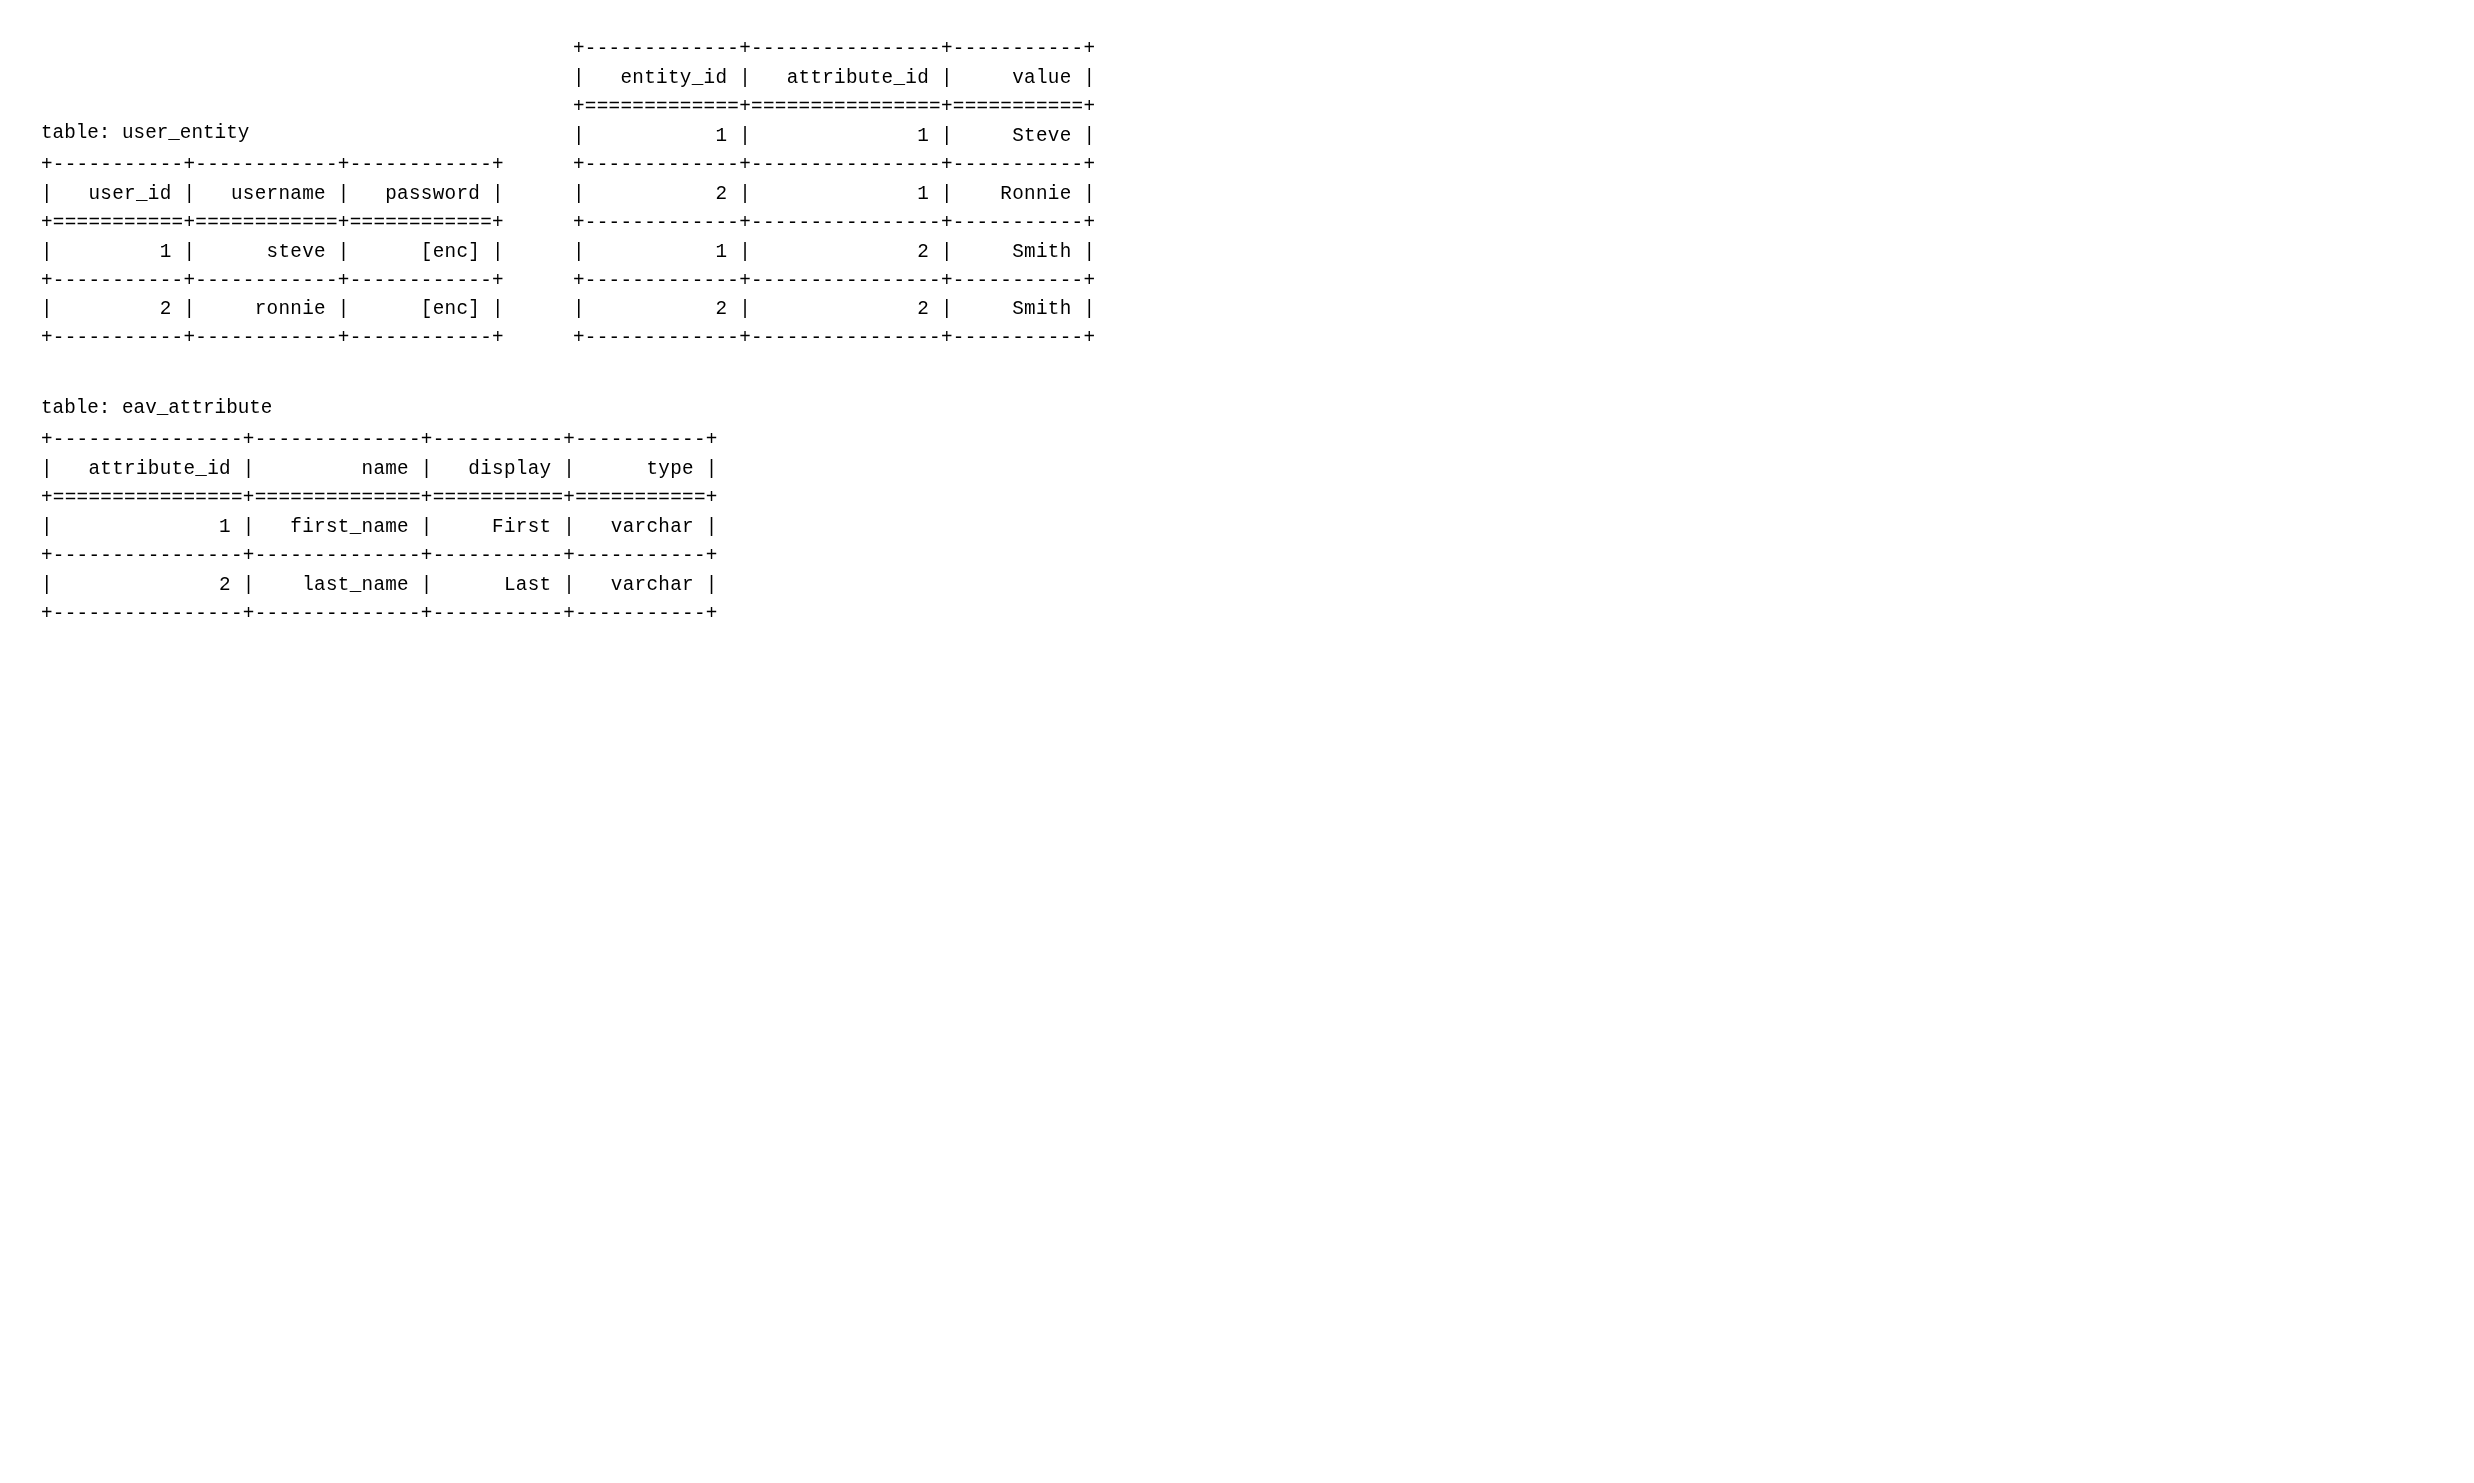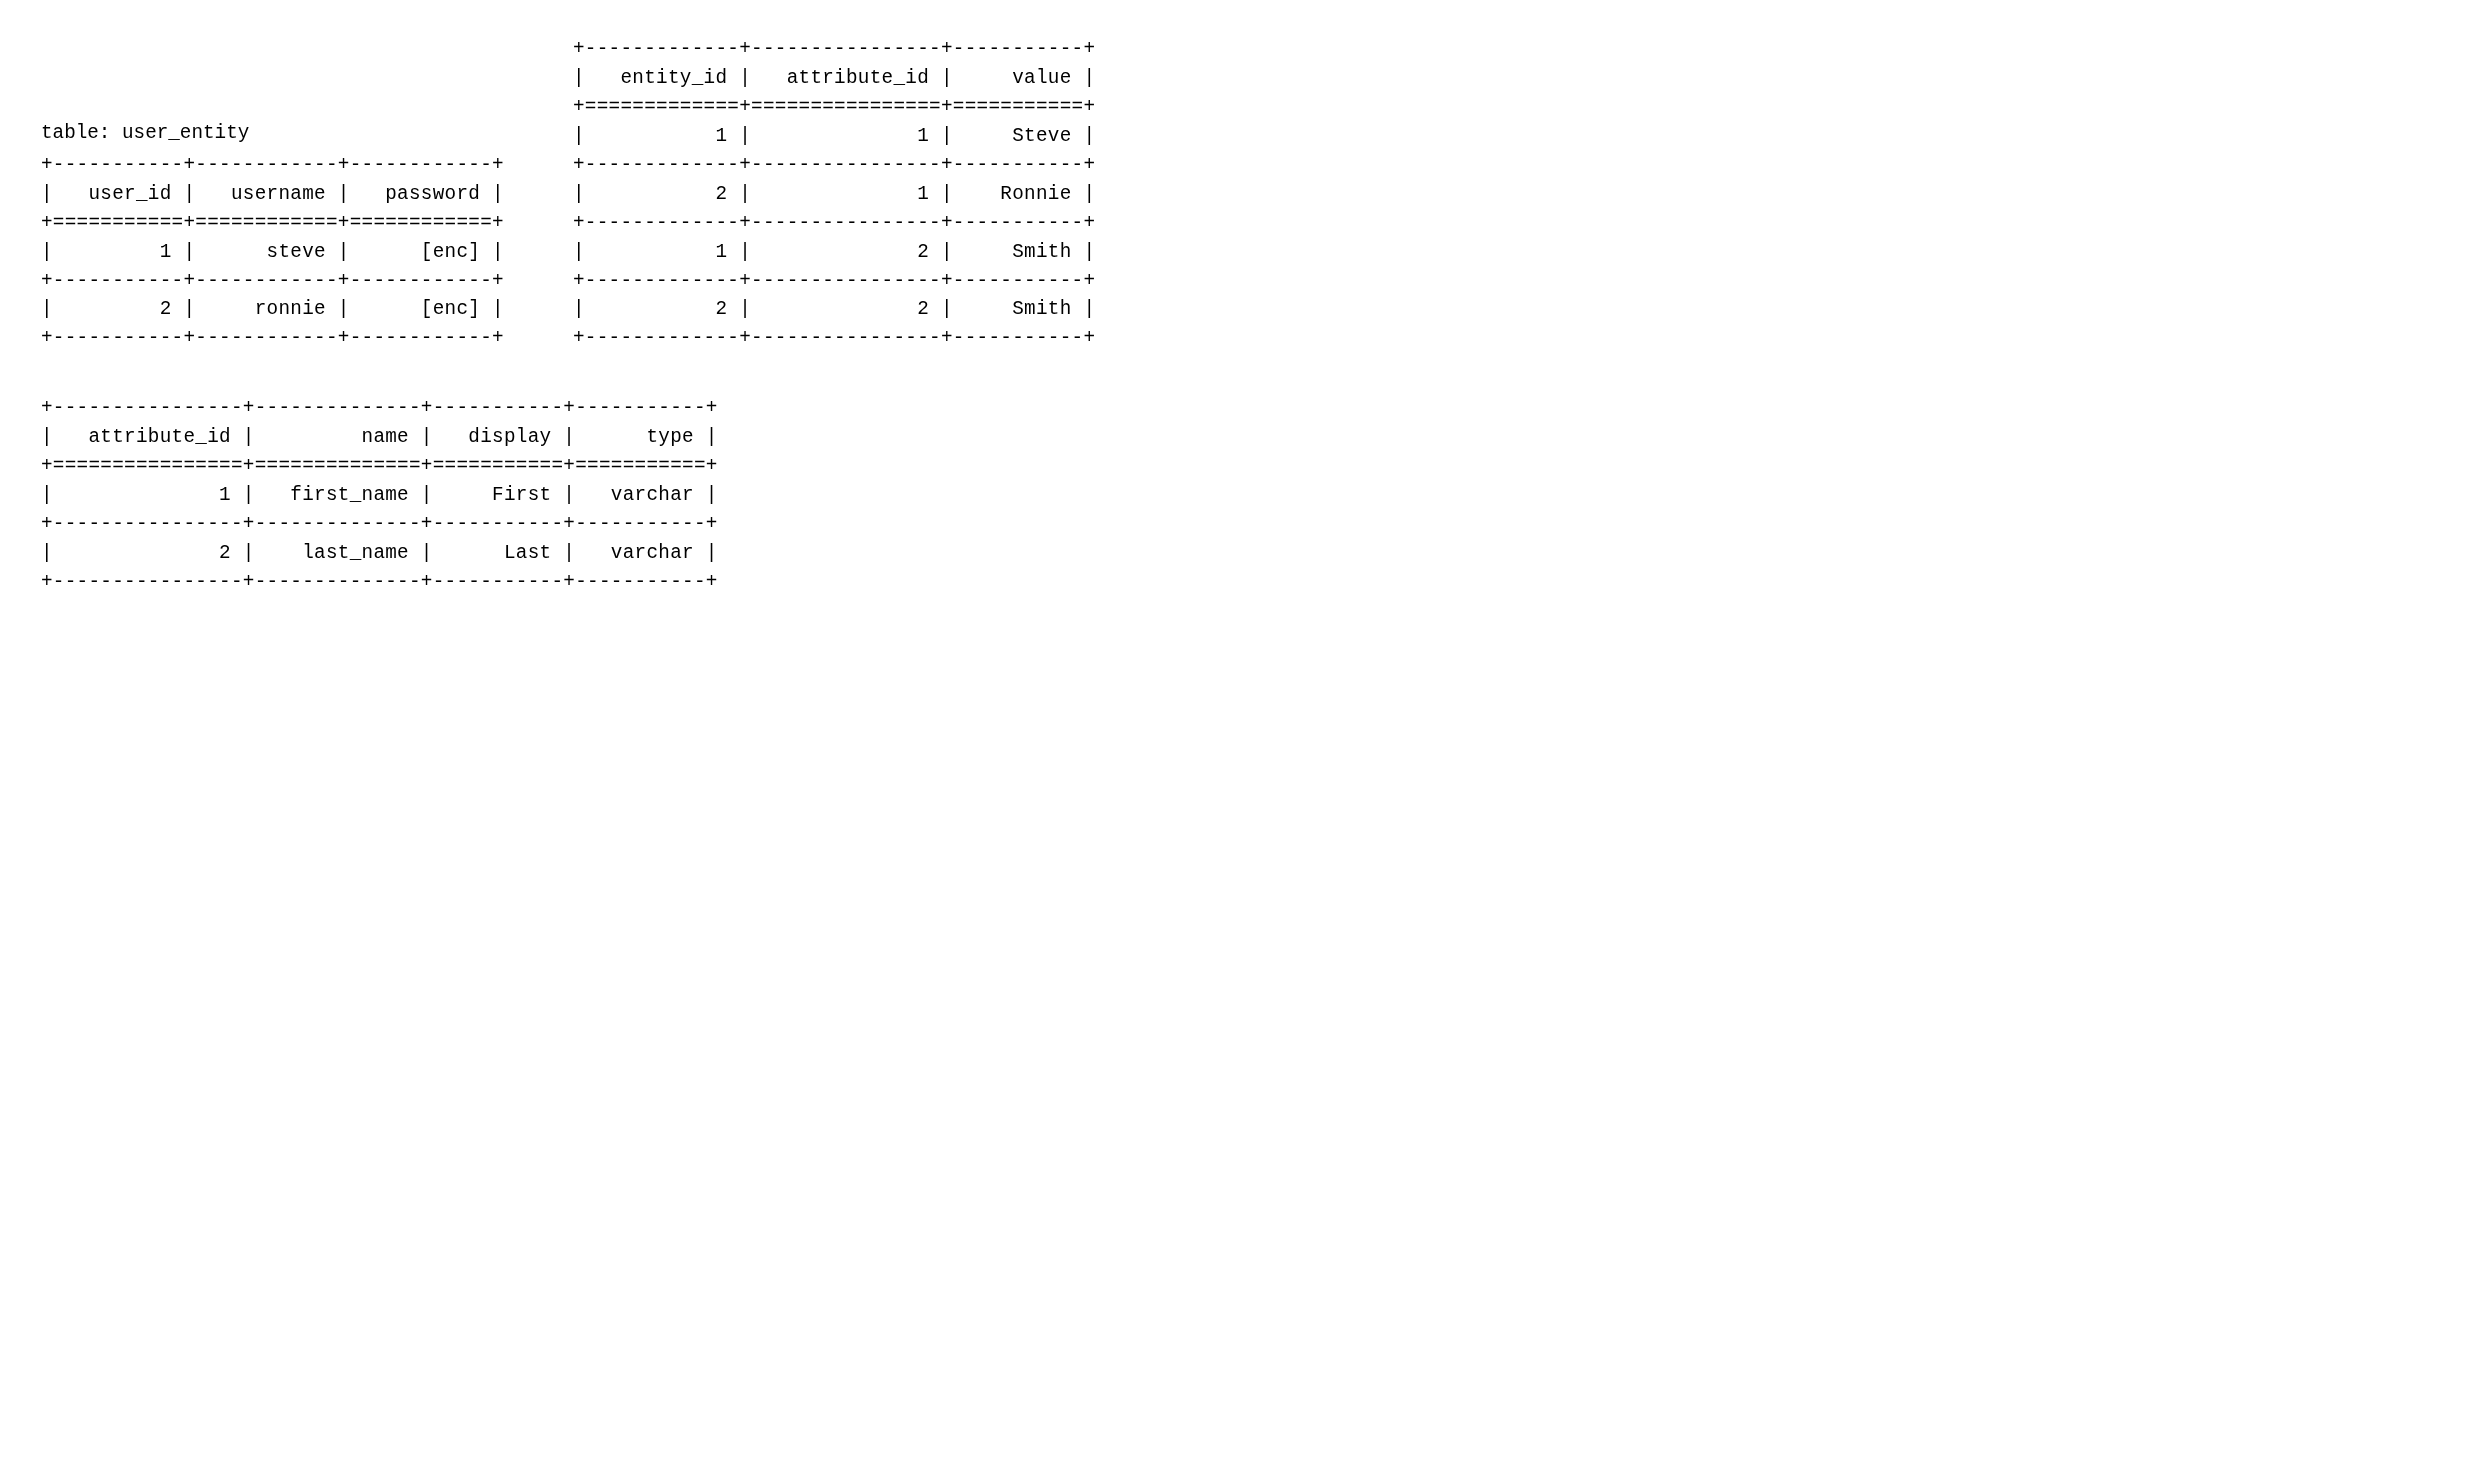--- a/index.html
+++ b/index.html
@@ -55,20 +55,21 @@
 +-------------+----------------+-----------+
 |           1 |              2 |     Smith |
 +-------------+----------------+-----------+
 |           2 |              2 |     Smith |
 +-------------+----------------+-----------+</div>
   </div>
 </div>
 
 <div class="row2">
   <div>
+    <div class="table-title">table: eav_attribute</div>
     <div class="rst-table">+----------------+--------------+-----------+-----------+
 |   attribute_id |         name |   display |      type |
 +================+==============+===========+===========+
 |              1 |   first_name |     First |   varchar |
 +----------------+--------------+-----------+-----------+
 |              2 |    last_name |      Last |   varchar |
 +----------------+--------------+-----------+-----------+</div>
   </div>
 </div>
 

